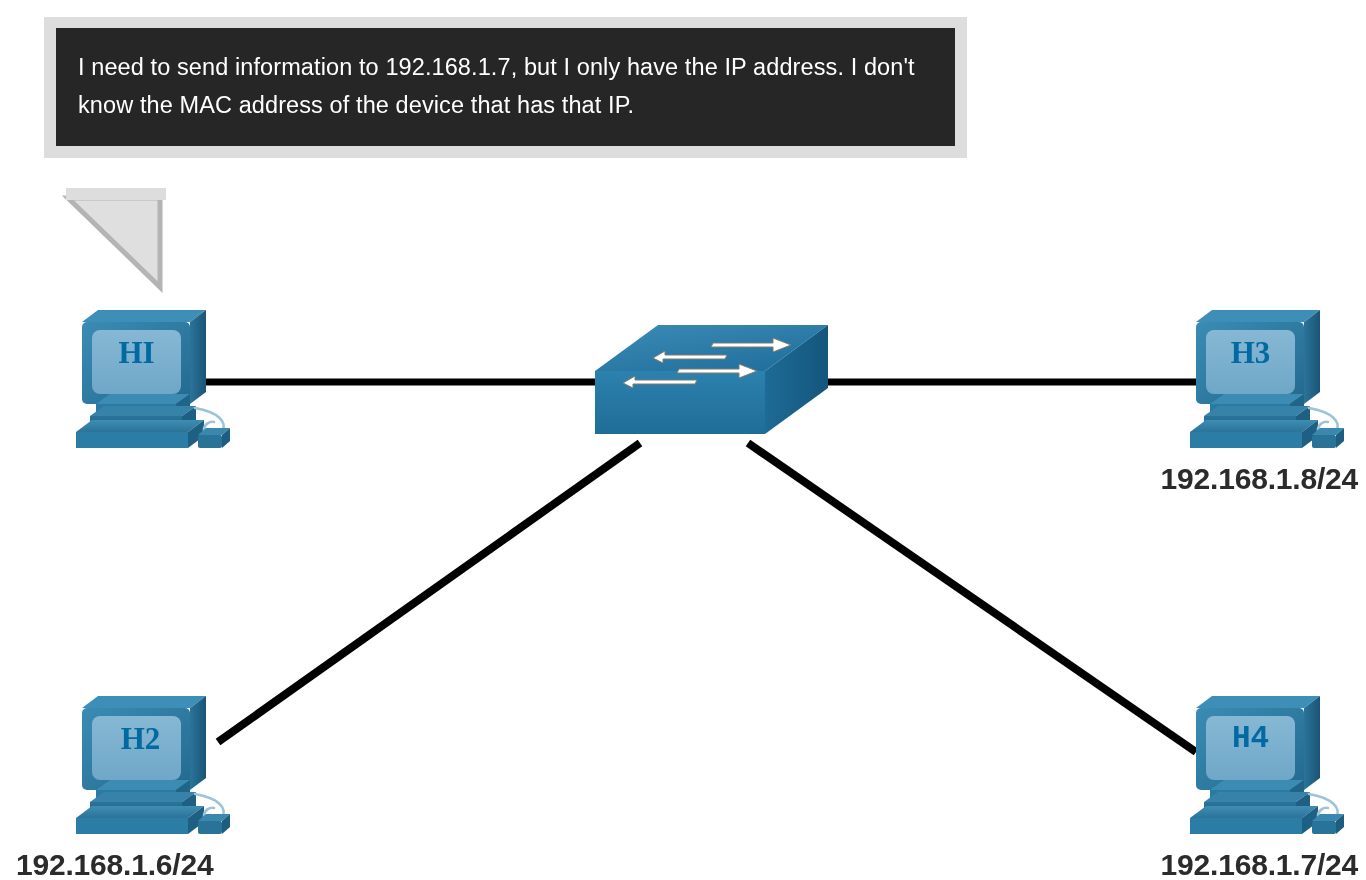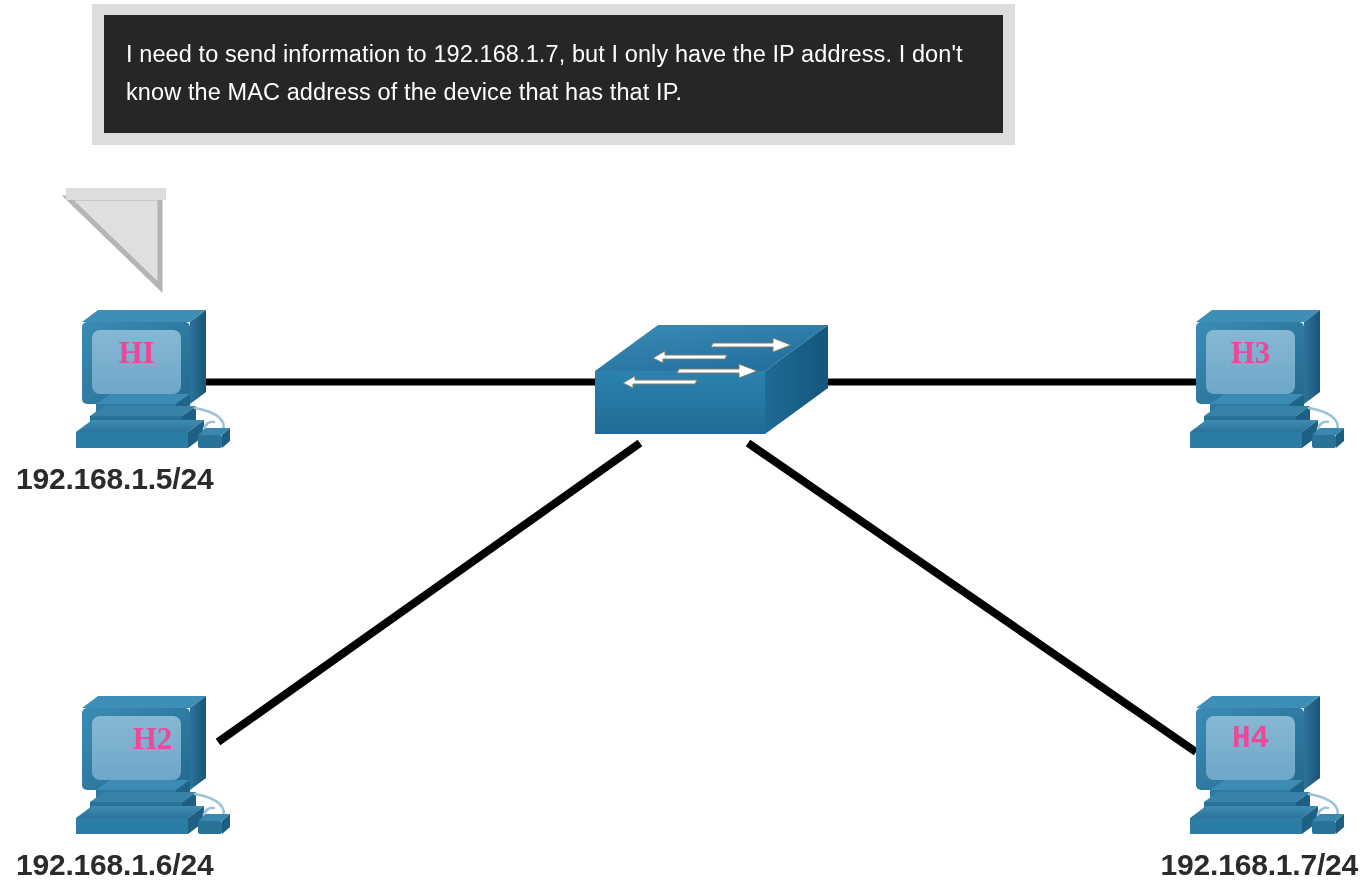--- a/index.html
+++ b/index.html
@@ -22,26 +22,25 @@
     left: 0;
     top: 0;
     width: 1366px;
     height: 880px;
   }
 
   
   .callout {
     position: absolute;
     left: 44px;
-    top: 4px;
+    top: 17px;
     width: 923px;
     background: #dddddd;
     padding: 11px 12px 12px 12px;
     box-sizing: border-box;
-    margin-left: 48px;
   }
   .callout-inner {
     background: #262626;
     color: #ffffff;
     padding: 20px 22px 22px 22px;
     box-sizing: border-box;
   }
   .callout-text {
     font-family: "Liberation Sans", sans-serif;
     font-size: 23.5px;
@@ -50,21 +49,21 @@
     margin: 0;
     letter-spacing: 0.1px;
   }
 
   
   .host-label {
     position: absolute;
     font-family: "Liberation Serif", serif;
     font-weight: 700;
     font-size: 31px;
-    color: #ec4899;
+    color: #0369a1;
     text-align: center;
     white-space: nowrap;
     pointer-events: none;
   }
 
   
   .ip-label {
     position: absolute;
     font-family: "Liberation Sans", sans-serif;
     font-weight: 700;
@@ -205,24 +204,24 @@
   <div class="callout">
     <div class="callout-inner">
       <p class="callout-text">I need to send information to 192.168.1.7, but I only have the IP address. I don't know the MAC address of the device that has that IP.</p>
     </div>
   </div>
 
   <div class="host-label" style="left:72px; top:335px; width:129px;">HI</div>
 
   <div class="host-label" style="left:1186px; top:335px; width:129px;font-family:Liberation Serif, serif;">H3</div>
 
-  <div class="host-label" style="left:88px; top:721px; width:129px;">H2</div>
+  <div class="host-label" style="left:76px; top:721px; width:129px;">H2</div>
 
   <div class="host-label" style="left:1186px; top:721px; width:129px;font-family:Liberation Mono, monospace;">H4</div>
 
-  <div class="ip-label ip-left" style="left:16px; top:462px;">192.168.1.5/24</div>
-
+
+  <div class="ip-label ip-right" style="right:8px; top:462px;">192.168.1.8/24</div>
 
   <div class="ip-label ip-left" style="left:16px; top:848px;">192.168.1.6/24</div>
 
   <div class="ip-label ip-right" style="right:8px; top:848px;">192.168.1.7/24</div>
 
 </div>
 
 </body></html>

